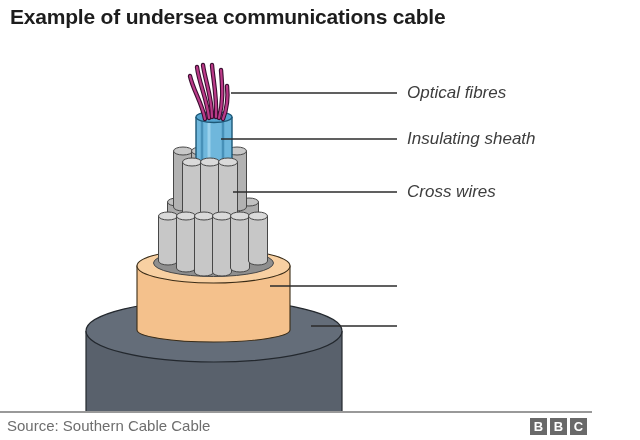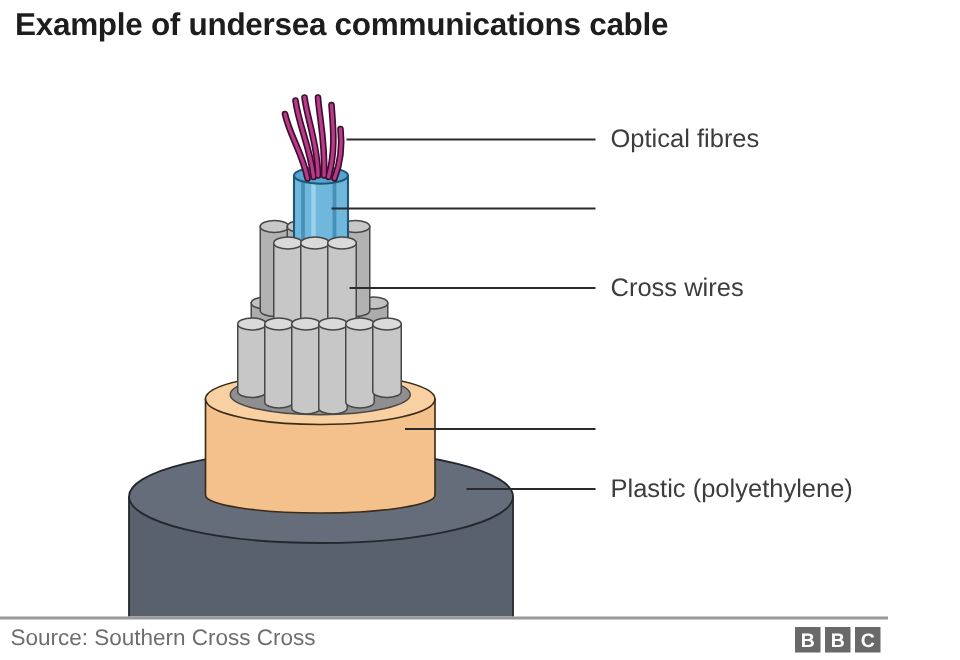--- a/index.html
+++ b/index.html
@@ -8,21 +8,21 @@
     font-family:"Liberation Sans",sans-serif;overflow:hidden;
   }
   .title{
     position:absolute;left:10px;top:5px;
     font-size:21px;font-weight:bold;color:#1d1d1d;letter-spacing:-0.2px;
     white-space:nowrap;
   }
   #diagram{position:absolute;left:0;top:0;}
   .label{
     position:absolute;left:407px;height:22px;line-height:22px;
-    font-size:17px;color:#3d3d3d;white-space:nowrap;
+    font-size:17px;color:#3d3d3d;white-space:nowrap;font-style:italic;
   }
   .label-0{top:82px}
   .label-1{top:128px}
   .label-2{top:181px}
   .label-3{top:275px}
   .label-4{top:315px}
   .rule{
     position:absolute;left:0;top:411px;width:640px;height:0;
     border-top:2px solid #999999;
   }
@@ -160,25 +160,25 @@
       <g>
         <path d="M231,93 L397,93" stroke="#2b2b2b" stroke-width="1.3" fill="none"></path>
         <path d="M221,139 L397,139" stroke="#2b2b2b" stroke-width="1.3" fill="none"></path>
         <path d="M233,192 L397,192" stroke="#2b2b2b" stroke-width="1.3" fill="none"></path>
         <path d="M270,286 L397,286" stroke="#2b2b2b" stroke-width="1.3" fill="none"></path>
         <path d="M311,326 L397,326" stroke="#2b2b2b" stroke-width="1.3" fill="none"></path>
       </g>
     </svg>
 
   <div class="label label-0">Optical fibres</div>
+  <div class="label label-1">Insulating sheath</div>
   <div class="label label-2">Cross wires</div>
-  <div class="label label-4">Plastic (polyethylene)</div>
 
   <div class="rule"></div>
-  <div class="source">Source: Southern Cross Cross</div>
+  <div class="source">Source: Southern Cable Cable</div>
 
   <div class="bbc">
     <span>B</span>
     <span>B</span>
     <span>C</span>
   </div>
 
 </div>
 
 </body></html>

